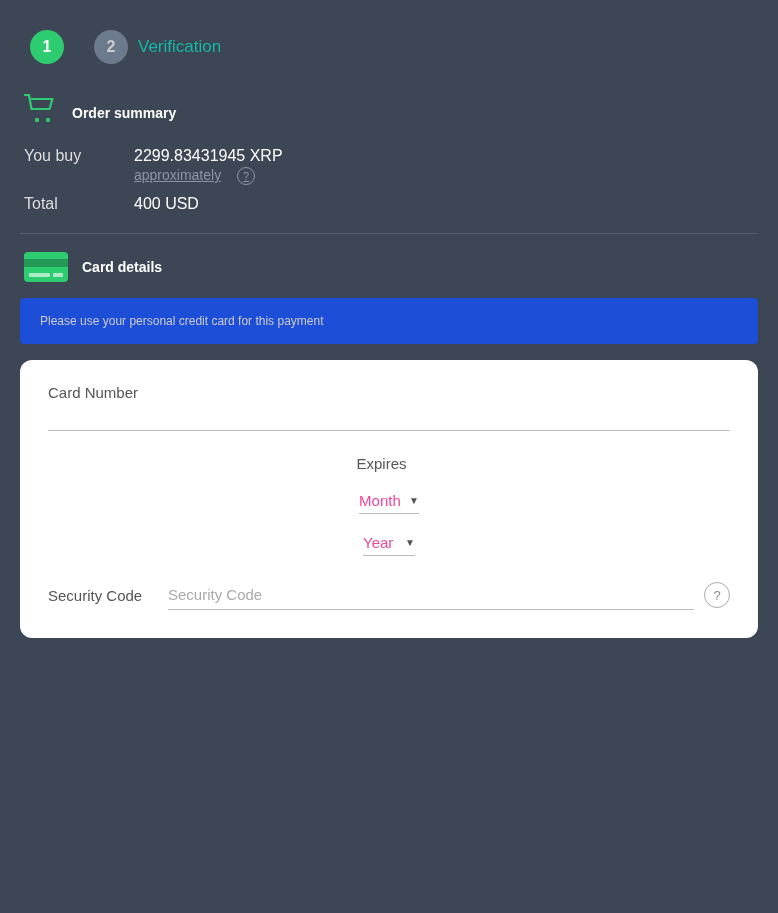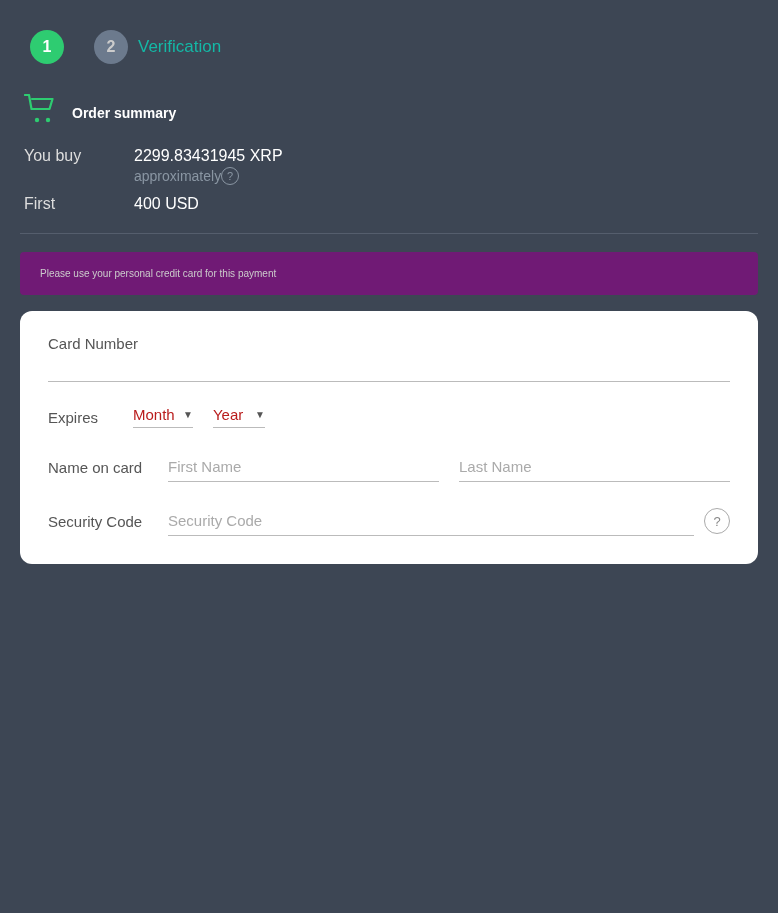--- a/index.html
+++ b/index.html
@@ -95,23 +95,24 @@
       min-width: 80px;
     }
     .order-value {
       font-size: 16px;
       color: #fff;
       text-align: center;
     }
     .order-subvalue {
       font-size: 14px;
       color: #8a96a3;
-      display: flex;
-      align-items: center;
-      gap: 0;
+      text-decoration: underline;
+      display: flex;
+      align-items: flex-start;
+      gap: 16px;
       margin-top: 2px;
     }
     .info-circle {
       display: inline-flex;
       align-items: center;
       justify-content: center;
       width: 18px;
       height: 18px;
       border-radius: 50%;
       border: 1.5px solid #8a96a3;
@@ -127,23 +128,23 @@
       margin: 18px 0;
     }
 
     
     .card-section {
       background-color: transparent;
     }
 
     
     .warning-banner {
-      background-color: #701a75;
+      background-color: #1d4ed8;
       color: #ccc;
-      font-size: 10px;
+      font-size: 12px;
       padding: 16px 20px;
       border-radius: 4px;
       margin-bottom: 16px;
     }
 
     
     .card-form {
       background-color: #fff;
       border-radius: 12px;
       padding: 24px 28px 28px;
@@ -218,37 +219,38 @@
     .field-input::placeholder {
       color: #aaa;
     }
 
     
     .expires-row {
       display: flex;
       align-items: center;
       gap: 20px;
       margin-bottom: 24px;
+      flex-direction: column;
     }
     .expires-label {
       font-size: 15px;
       color: #555;
       min-width: 65px;
     }
     .expires-select-wrapper {
       display: flex;
       align-items: center;
       border-bottom: 1.5px solid #bbb;
       padding-bottom: 4px;
       gap: 4px;
       cursor: pointer;
     }
     .expires-select {
       font-size: 15px;
-      color: #b91c1c;
+      color: #ec4899;
       border: none;
       outline: none;
       background: transparent;
       cursor: pointer;
       appearance: none;
       padding-right: 4px;
     }
     .dropdown-arrow {
       font-size: 10px;
       color: #555;
@@ -373,29 +375,38 @@
       <span class="order-label">You buy</span>
       <div>
         <div class="order-value">2299.83431945 XRP</div>
         <div class="order-subvalue">
           <span>approximately</span>
           <span class="info-circle">?</span>
         </div>
       </div>
     </div>
     <div class="order-row">
-      <span class="order-label">First</span>
+      <span class="order-label">Total</span>
       <span class="order-value">400 USD</span>
     </div>
   </div>
 </div>
 
 <hr class="divider">
 
 <div class="section card-section">
+  <div class="section-title-row">
+    <div class="credit-card-icon">
+      <div class="credit-card-icon-lines">
+        <div class="credit-card-line long"></div>
+        <div class="credit-card-line short"></div>
+      </div>
+    </div>
+    <span class="section-title">Card details</span>
+  </div>
 
   <div class="warning-banner">Please use your personal credit card for this payment</div>
 
   <div class="card-form">
 
 
     <div class="form-field">
       <div class="field-label">Card Number</div>
       <input class="field-input" type="text" placeholder="" style="">
     </div>
@@ -428,29 +439,20 @@
           <option>2026</option>
           <option>2027</option>
           <option>2028</option>
           <option>2029</option>
           <option>2030</option>
         </select>
         <span class="dropdown-arrow">▼</span>
       </div>
     </div>
 
-    <div class="name-row">
-      <span class="name-label">Name on card</span>
-      <div class="name-input-wrapper">
-        <input class="field-input" type="text" placeholder="First Name" style="">
-      </div>
-      <div class="name-input-wrapper">
-        <input class="field-input" type="text" placeholder="Last Name" style="">
-      </div>
-    </div>
 
     <div class="security-row">
       <span class="security-label">Security Code</span>
       <div class="security-input-wrapper">
         <input class="field-input security-input" type="text" placeholder="Security Code" style="">
         <span class="question-circle">?</span>
       </div>
     </div>
 
   </div>

